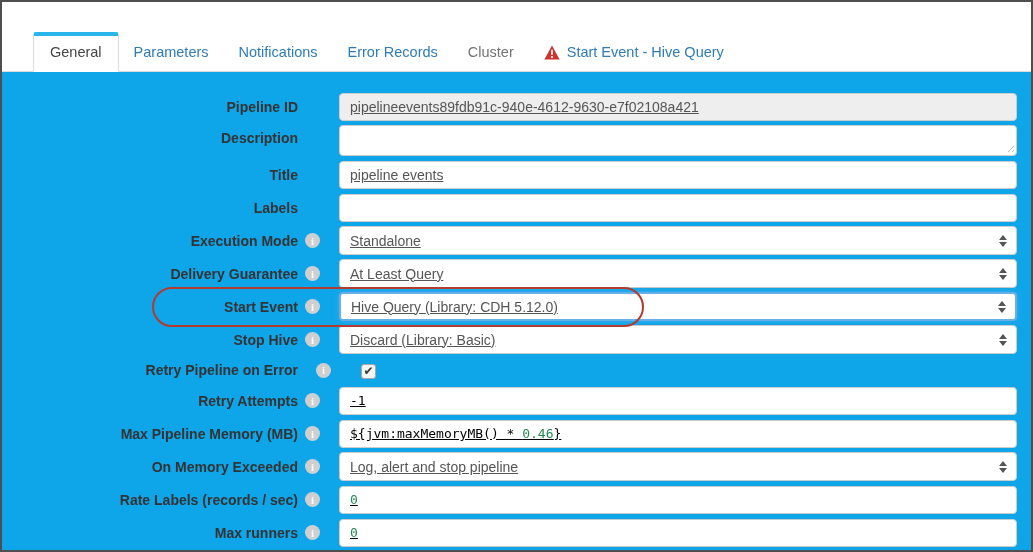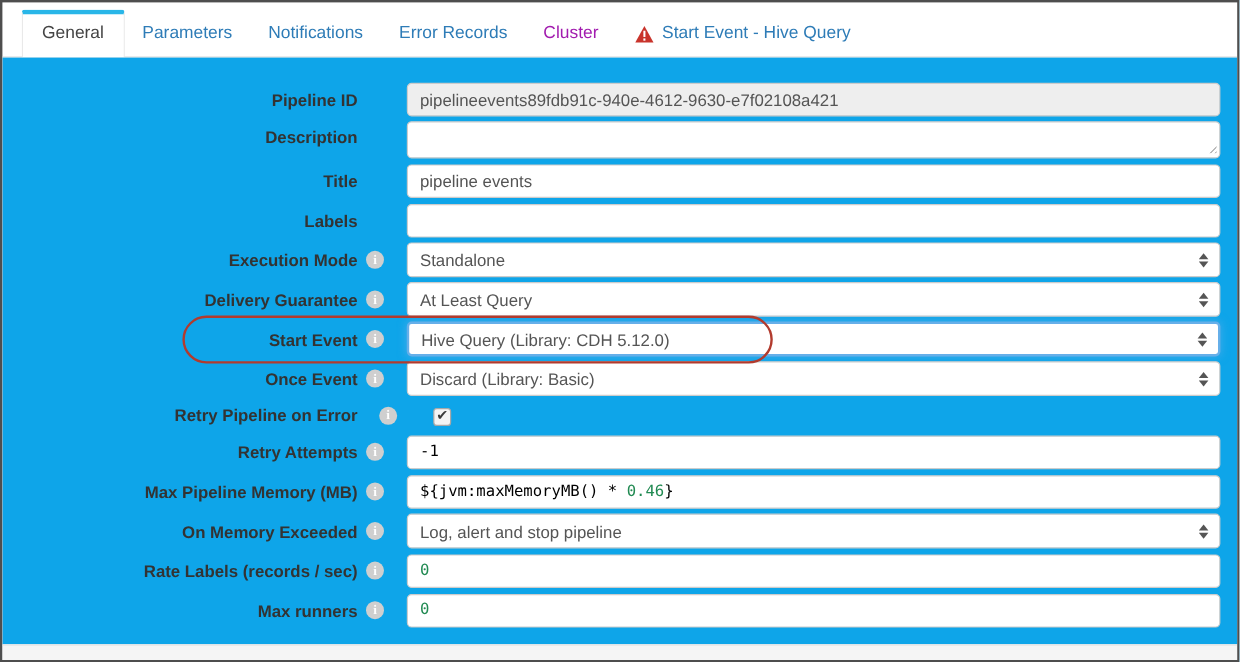--- a/index.html
+++ b/index.html
@@ -3,50 +3,50 @@
 <meta charset="utf-8">
 <style>
   * { box-sizing: border-box; margin: 0; padding: 0; }
   body { background: #fff; font-family: "Liberation Sans", sans-serif; }
   .frame {
     width: 1033px; height: 552px; border: 2px solid #4e4e4e; background: #fff;
     position: relative; display: flex; flex-direction: column; overflow: hidden;
   }
   
   .tabbar {
-    display: flex; align-items: flex-end; padding: 8px 0 0 16px;
-    border-bottom: 1px solid #ddd; height: 46px; flex: 0 0 auto;
+    display: flex; align-items: flex-end; padding: 8px 0 0 31px;
+    border-bottom: 1px solid #ddd; height: 46px; flex: 0 0 auto; margin-top: 24px;
   }
   .tab {
     font-size: 14.5px; padding: 11px 15px; cursor: pointer; white-space: nowrap;
     color: #2e7cb7; display: flex; align-items: center; gap: 7px;
   }
   .tab.active {
     color: #444; background: #fff; border: 1px solid #ddd; border-bottom: 1px solid #fff;
     border-top: 4px solid #29b6e8; border-radius: 3px 3px 0 0;
     padding: 8px 16px 11px 16px; margin-bottom: -1px;
   }
-  .tab.muted { color: #a21caf; }
+  .tab.muted { color: #737373; }
   
   .content { flex: 1 1 auto; padding: 20px 0 0 0; background: #0ea5e9; }
   .footer-strip { flex: 0 0 13px; background: #f5f5f5; border-top: 1px solid #e2e2e2; }
   .form-row { display: flex; align-items: center; margin-bottom: 4px; min-height: 29px; position: relative; }
   .label-col { width: 296px; text-align: right; font-size: 14px; font-weight: bold; color: #333; flex: 0 0 auto; }
   .icon-col { width: 41px; flex: 0 0 auto; display: flex; justify-content: flex-start; padding-left: 7px; }
   .ctrl-col { flex: 1 1 auto; margin-right: 14px; position: relative; }
   .info-icon {
     width: 15px; height: 15px; border-radius: 50%; background: #cfcfcf; color: #fff;
     display: inline-flex; align-items: center; justify-content: center;
     font-size: 11px; font-weight: bold; font-family: "Liberation Serif", serif; cursor: pointer;
   }
   .info-icon::after { content: "i"; }
   
   .txt-input, .code-input, .select-box, .textarea-box {
     width: 100%; height: 28px; border: 1px solid #ccc; border-radius: 4px;
-    background: #fff; font-size: 14px; color: #555; padding: 4px 10px; outline: none;
+    background: #fff; font-size: 14px; color: #555; padding: 4px 10px; outline: none; text-decoration: underline;
   }
   .txt-input.disabled { background: #eee; color: #555; }
   .code-input {
     font-family: "DejaVu Sans Mono", monospace; font-size: 13px; color: #000;
     display: flex; align-items: center; white-space: pre;
   }
   .code-number { color: #218a52; }
   .textarea-wrap { position: relative; width: 100%; }
   .textarea-box { height: 31px; resize: none; display: block; font-family: "Liberation Sans", sans-serif; }
   .resize-handle {
@@ -186,21 +186,21 @@
           <span>Hive Query (Library: CDH 5.12.0)</span>
           <span class="select-arrows">
               <span class="arr-up"></span>
               <span class="arr-down"></span>
             </span>
         </div>
       </div>
     </div>
 
     <div class="form-row">
-      <div class="label-col">Once Event</div>
+      <div class="label-col">Stop Hive</div>
       <div class="icon-col">
           <span class="info-icon"></span>
         </div>
       <div class="ctrl-col">
         <div class="select-box">
           <span>Discard (Library: Basic)</span>
           <span class="select-arrows">
               <span class="arr-up"></span>
               <span class="arr-down"></span>
             </span>

